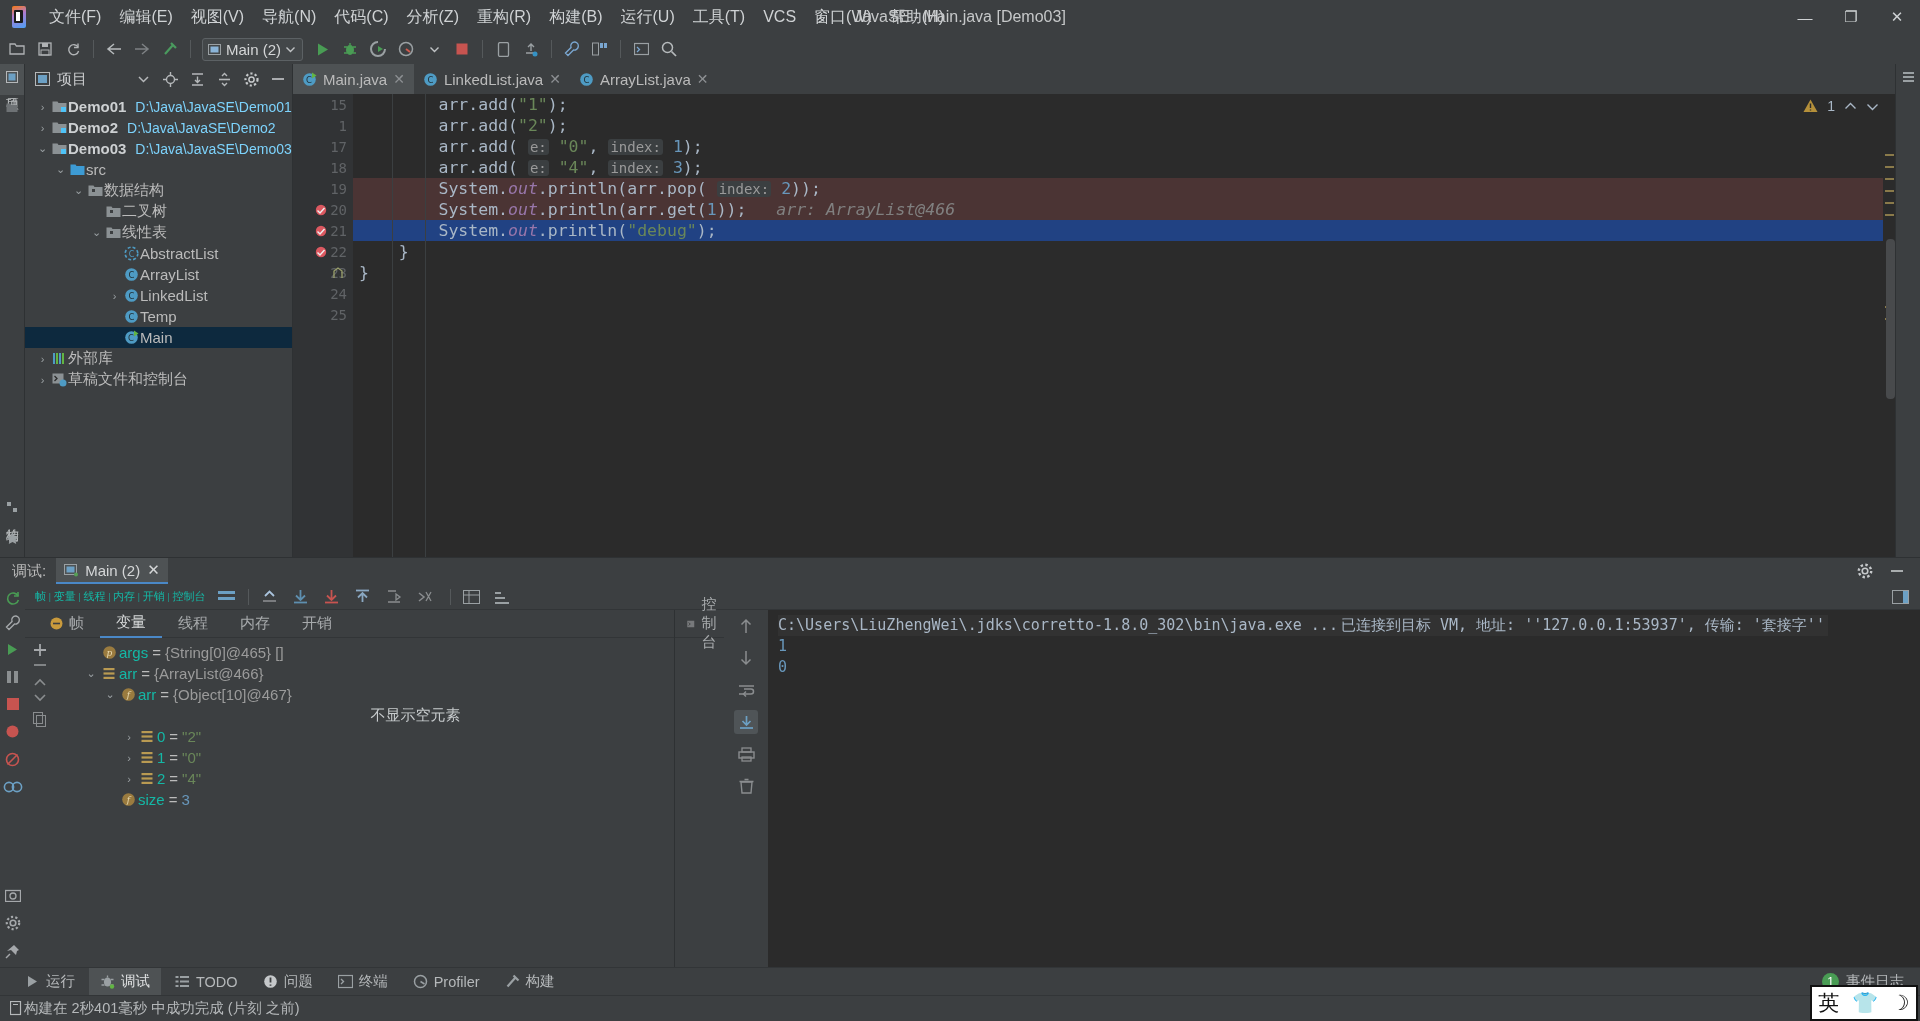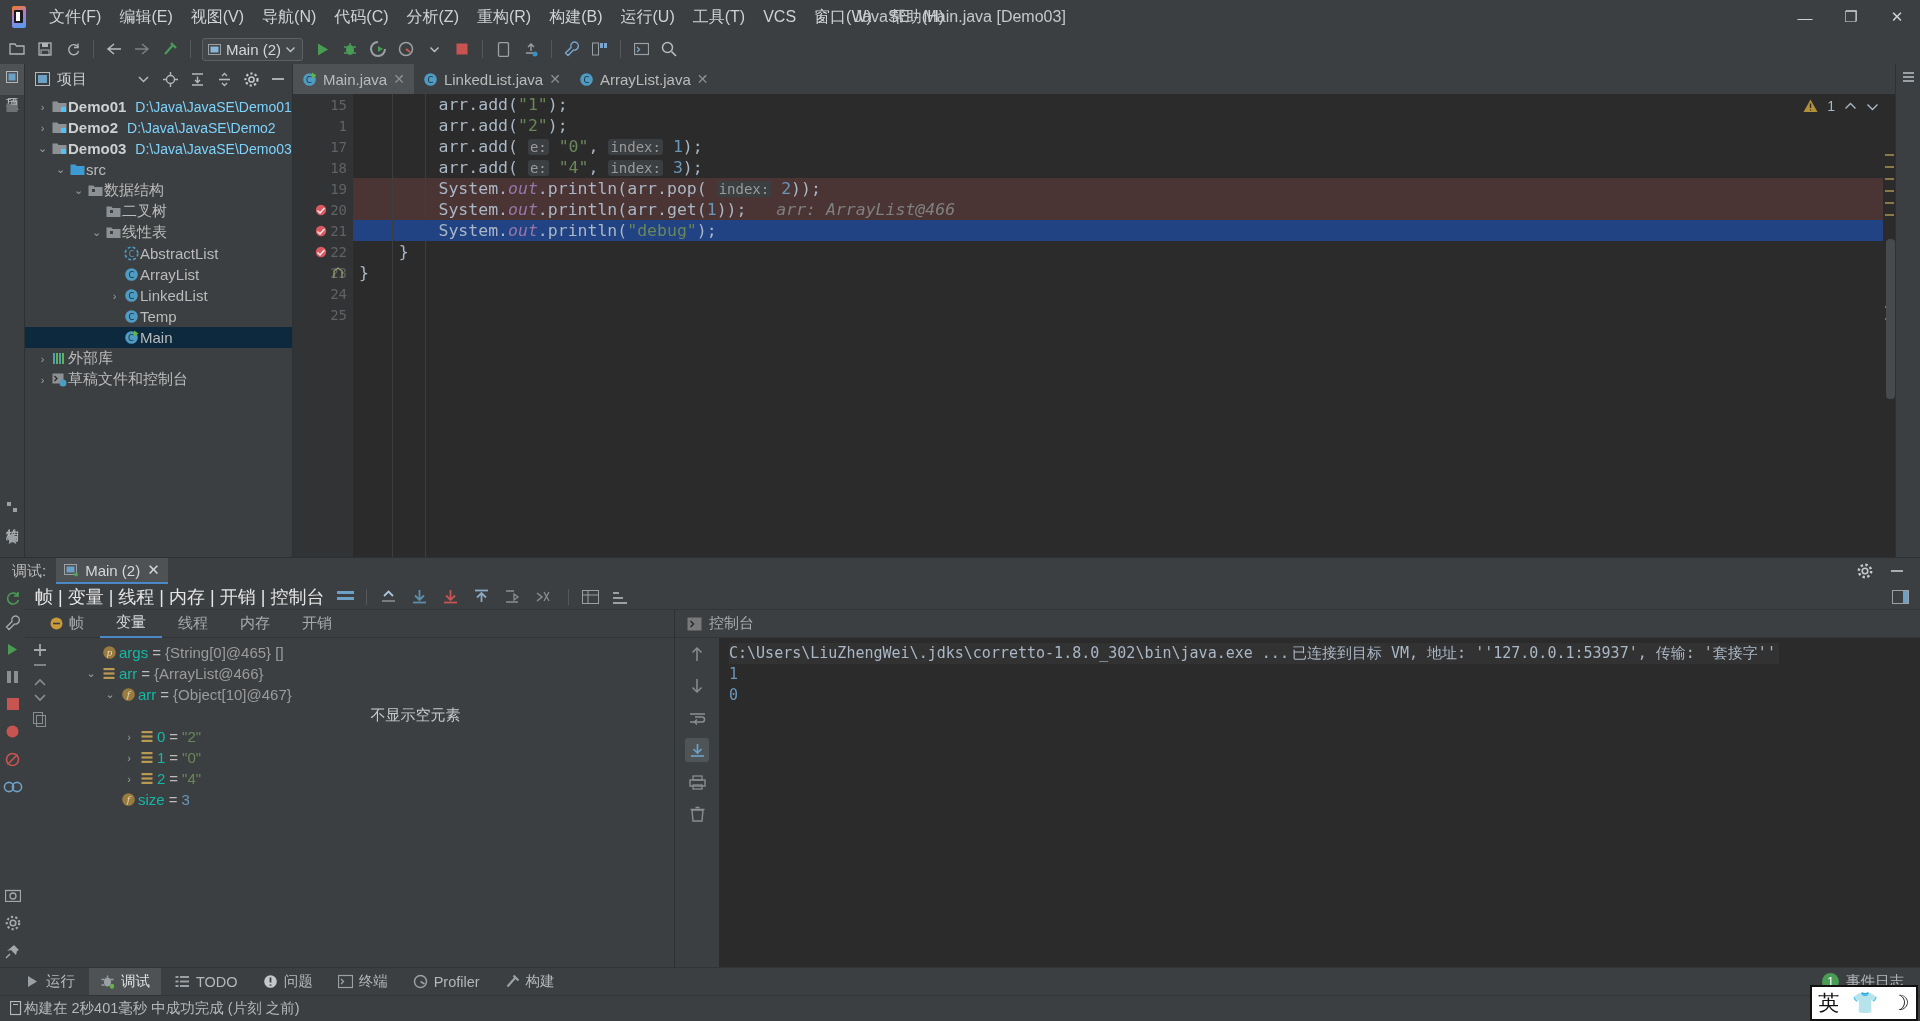--- a/index.html
+++ b/index.html
@@ -103,38 +103,38 @@
   .dbgtab { height:26px; display:flex; align-items:center; gap:7px; padding:0 8px; font-size:15px;
             color:#d4d6d7; border-bottom:2px solid #4a88c7; background:#4e5254; }
   .dbghdr .spacer { flex:1 1 auto; }
   .dbghdr .hb { width:22px;height:22px;display:flex;align-items:center;justify-content:center; }
 
   .dbgbody { flex:1 1 auto; display:flex; min-height:0; }
   .dbgleftrail { width:25px; flex:0 0 25px; background:#3c3f41; display:flex; flex-direction:column;
                  align-items:center; padding-top:3px; gap:3px; }
   .dbgmain { flex:1 1 auto; display:flex; flex-direction:column; min-width:0; background:#3c3f41; }
   .dbgtoolbar { height:26px; flex:0 0 26px; display:flex; align-items:center; gap:11px; padding-left:10px;
-                font-size:18px; color:#e5e5e5; border-bottom:1px solid #323537;}
+                font-size:11px; color:#14b8a6; border-bottom:1px solid #323537;font-family:Liberation Serif, serif;}
   .dbgtoolbar .ti{width:20px;height:20px;display:flex;align-items:center;justify-content:center;}
   .dbgsplit { flex:1 1 auto; display:flex; min-height:0; }
   .varspane { width:650px; flex:0 0 650px; display:flex; flex-direction:column; border-right:1px solid #2e3133; }
   .vartabs { height:28px; flex:0 0 28px; display:flex; align-items:center; padding-left:8px; gap:0;
              border-bottom:1px solid #323537;}
   .vartab { padding:0 16px; height:28px; display:flex; align-items:center; font-size:15px; color:#a7aaac; }
   .vartab.sel { color:#d8dadb; border-bottom:2px solid #4a88c7; }
   .varsbody { flex:1 1 auto; display:flex; min-height:0; }
   .varsgutter{width:30px;flex:0 0 30px;display:flex;flex-direction:column;align-items:center;padding-top:4px;gap:4px;}
   .varstree { flex:1 1 auto; font-size:15px; padding-top:4px; overflow:hidden; }
   .vrow { height:21px; display:flex; align-items:center; white-space:nowrap; }
   .vrow .va { width:16px; flex:0 0 16px; text-align:center; color:#9aa0a3; font-size:11px; }
   .vname { color:#14b8a6; } .veq { color:#bbbbbb; margin:0 4px; }
   .vval { color:#9b9b9b; } .vstr { color:#6a8759; } .vnum { color:#6897bb; }
   .vnote { color:#c8ccce; }
 
-  .consolepane { flex:1 1 auto; display:flex; flex-direction:column; min-width:0; background:#3c3f41;}
+  .consolepane { flex:1 1 auto; display:flex; flex-direction:row; min-width:0; background:#3c3f41;}
   .conhdr { height:28px; flex:0 0 28px; display:flex; align-items:center; gap:7px; padding-left:12px;
             font-size:15px; color:#a7aaac; border-bottom:1px solid #323537; }
   .conbody { flex:1 1 auto; display:flex; min-height:0; }
   .conrail{width:44px;flex:0 0 44px;display:flex;flex-direction:column;align-items:center;padding-top:4px;gap:8px;}
   .conrail .ci{width:24px;height:24px;display:flex;align-items:center;justify-content:center;border-radius:3px;}
   .conrail .ci.sel{background:#4f5457;}
   .context { flex:1 1 auto; background:#2b2b2b; padding:5px 0 0 10px;
              font-family:"DejaVu Sans Mono", monospace; font-size:15px; overflow:hidden; }
   .conline { height:21px; line-height:21px; white-space:pre; color:#a9b7c6; }
   .conline.cmd { color:#a9b7c6; background:#323232; display:inline-block; padding-right:3px;}

